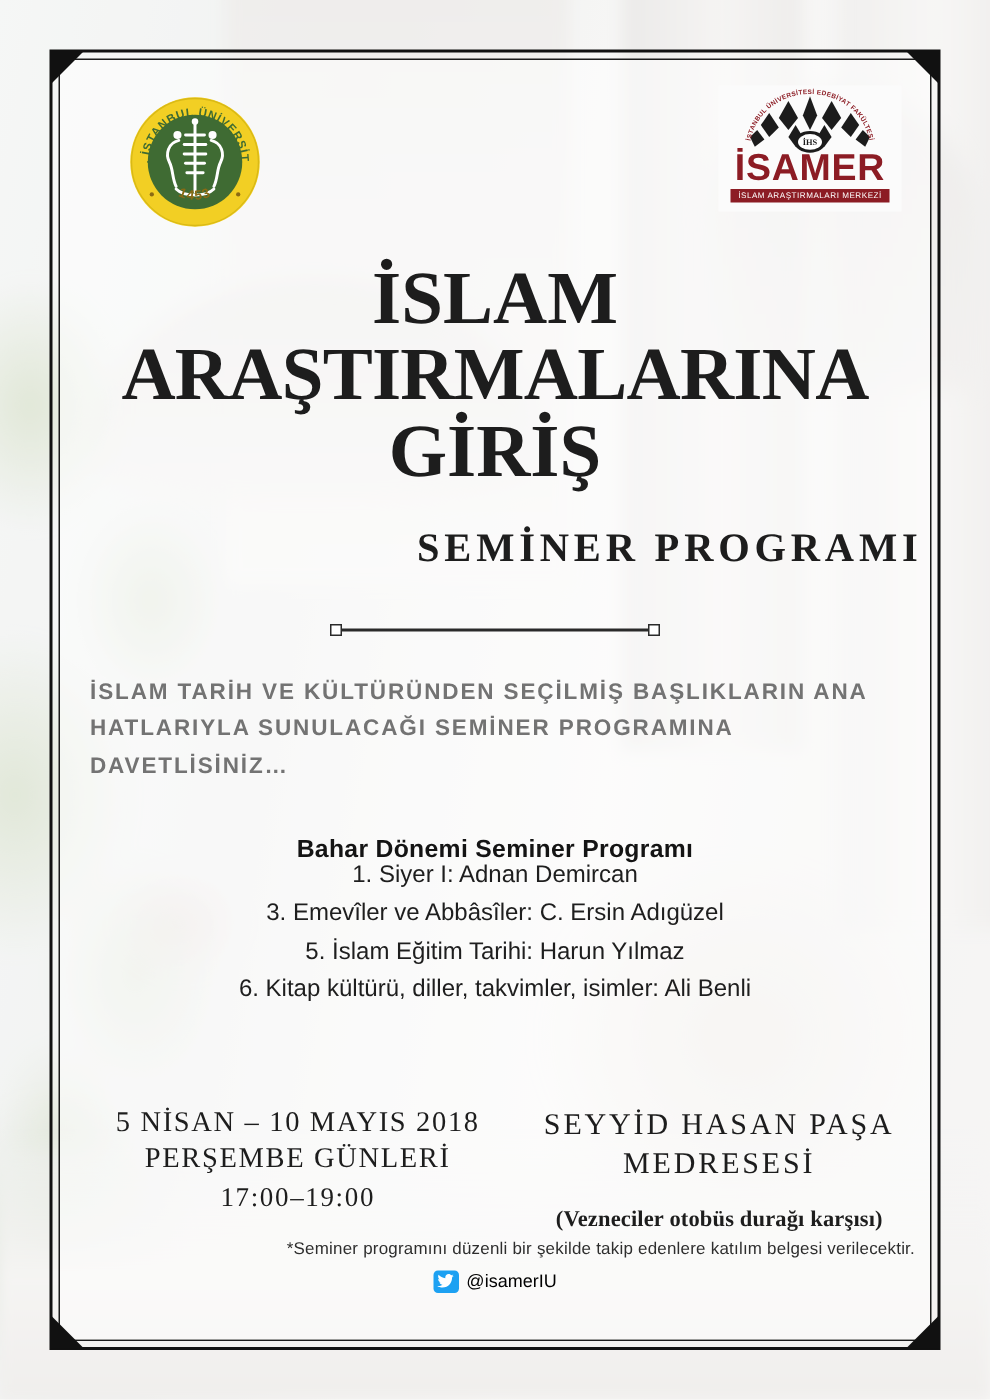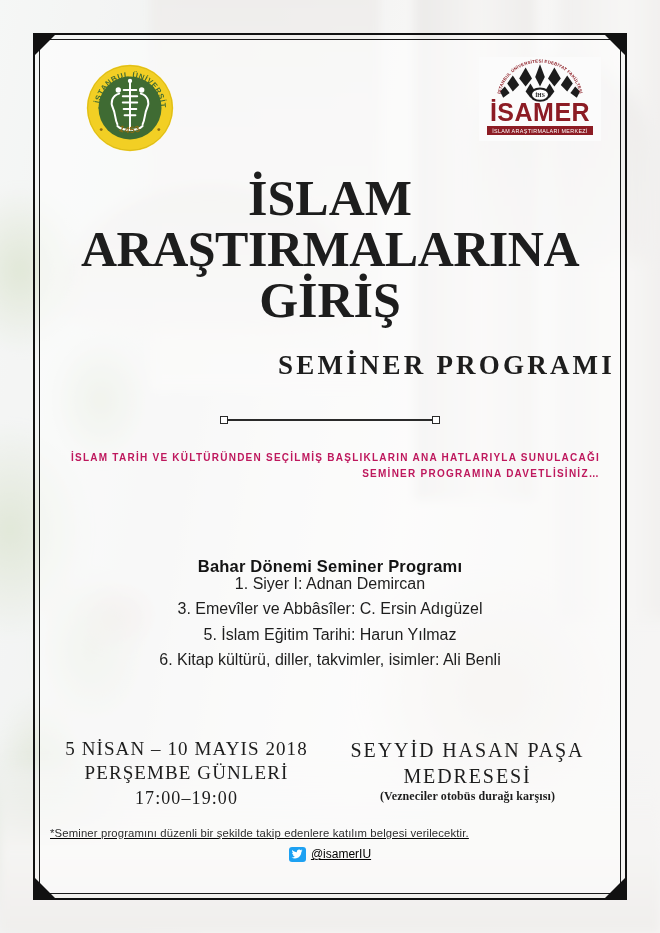--- a/index.html
+++ b/index.html
@@ -276,27 +276,27 @@
     flex: 1 1 auto;
     height: 1.6px;
     background: #2a2a2a;
   }
 
   
   .description {
     position: absolute;
     left: 15px; top: 405px;
     width: 540px;
-    text-align: right;
-    font-family: "Liberation Sans", sans-serif;
-    font-size: 10px;
+    text-align: left;
+    font-family: "Liberation Sans", sans-serif;
+    font-size: 15px;
     font-weight: 600;
     letter-spacing: 1.25px;
     line-height: 1.62;
-    color: #be185d;
+    color: #737373;
   }
 
   
   .program-heading {
     position: absolute;
     left: 0; top: 492px;
     width: 570px;
     text-align: center;
     font-family: "Liberation Sans", sans-serif;
     font-weight: bold;
@@ -314,21 +314,21 @@
   .program-item {
     font-family: "Liberation Sans", sans-serif;
     font-size: 16px;
     line-height: 1.58;
     color: #1e1e1e;
   }
 
   
   .details {
     position: absolute;
-    left: 0; top: 692px;
+    left: 12px; top: 692px;
     width: 570px;
     display: flex;
   }
   .detail-left {
     width: 275px;
     text-align: center;
     padding-left: 8px;
     box-sizing: border-box;
   }
   .detail-right {
@@ -351,33 +351,32 @@
     line-height: 1.35;
   }
   .d-venue {
     font-size: 20px;
     letter-spacing: 1.9px;
     line-height: 1.3;
   }
   .d-note {
     font-family: "Liberation Serif", serif;
     font-weight: bold;
-    font-size: 12px;
+    font-size: 15px;
     letter-spacing: 0.1px;
     color: #1d1d1d;
-    margin-top: 0;
+    margin-top: 16px;
   }
 
   
   .footer {
     position: absolute;
     left: 5px; top: 780px;
     width: 560px;
-    text-align: left;
-    text-decoration: underline;
+    text-align: right;
   }
   .footer-line {
     font-family: "Liberation Sans", sans-serif;
     font-size: 11.3px;
     letter-spacing: 0.15px;
     line-height: 1.55;
     color: #2e2e2e;
   }
   .social {
     margin-top: 4px;

